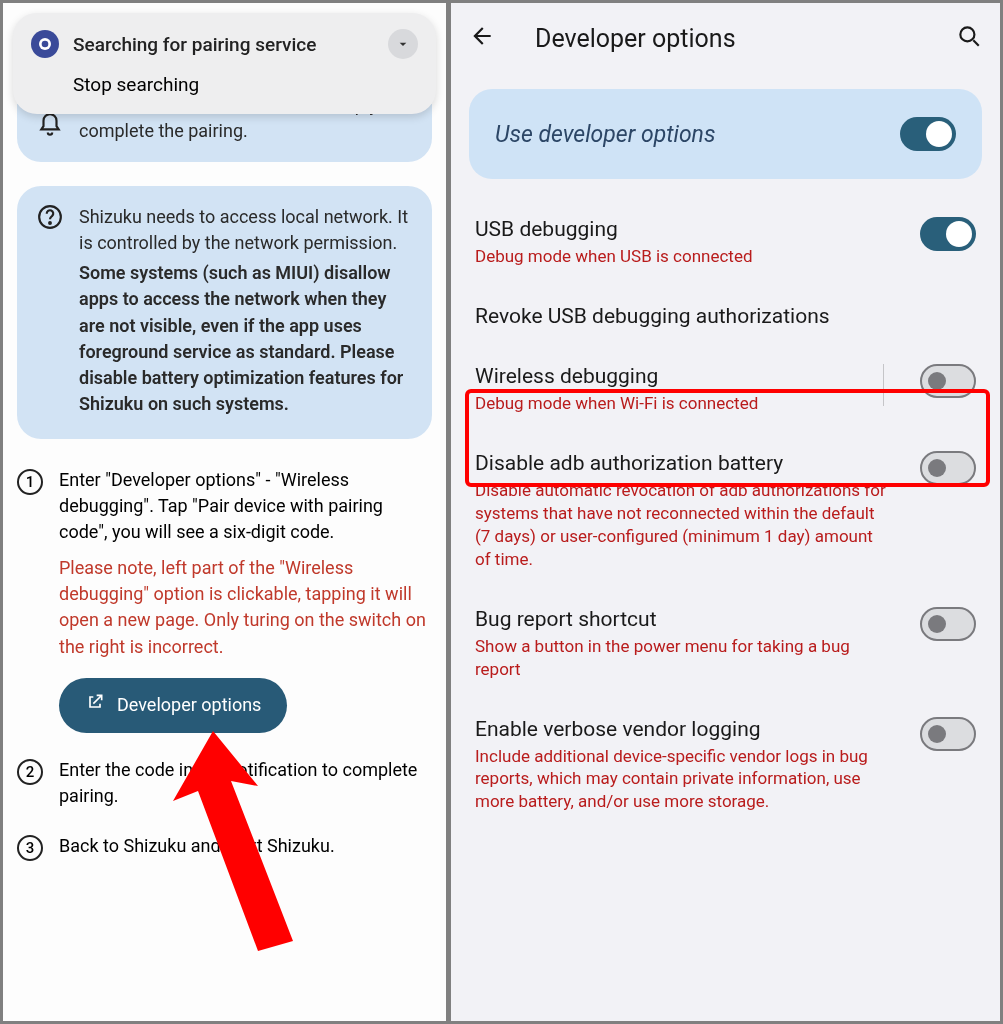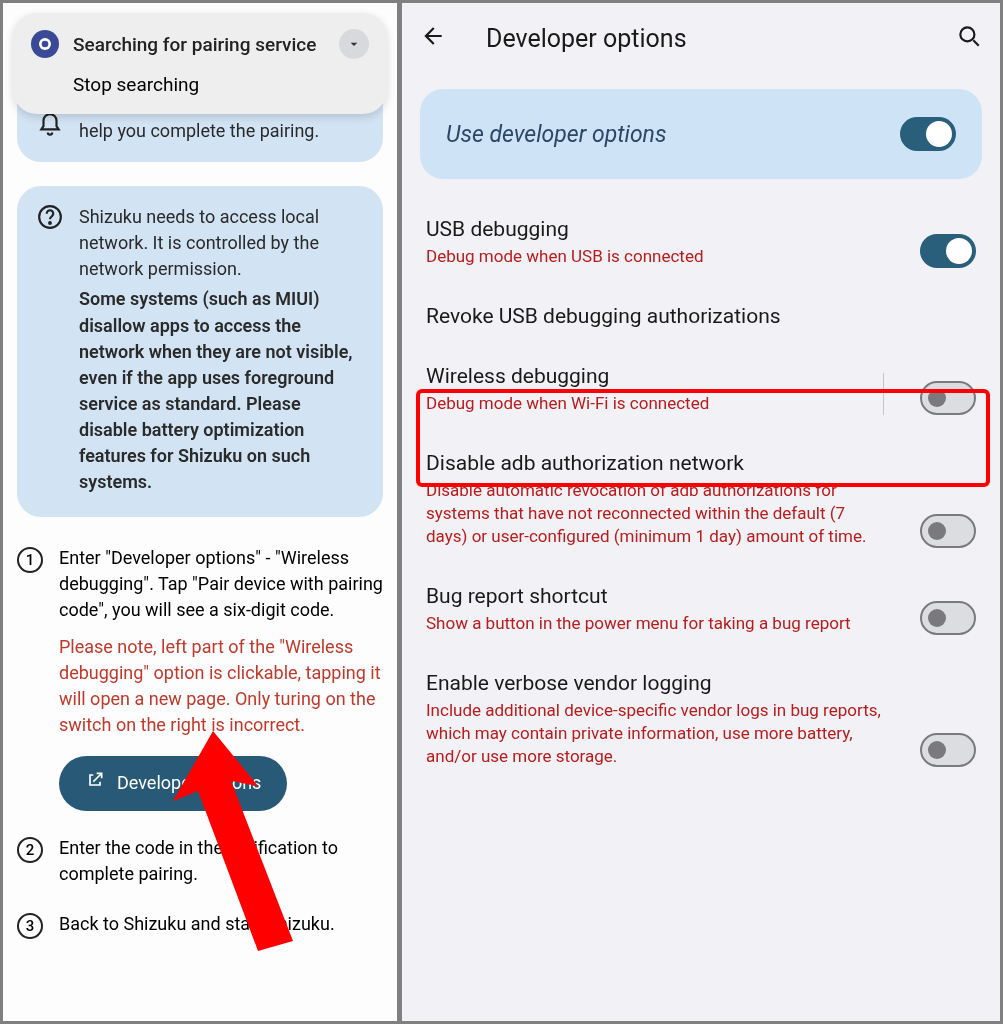--- a/index.html
+++ b/index.html
@@ -6,21 +6,21 @@
   body {
     font-family: -apple-system, Roboto, "Segoe UI", Arial, sans-serif;
     background: #808080;
     width: 1003px;
     height: 1024px;
     display: flex;
     padding: 3px;
     gap: 5px;
   }
   .pane { background: #fff; height: 100%; overflow: hidden; position: relative; }
-  .left { width: 394px; background: #fdfdfd; }
+  .left { width: 443px; background: #fdfdfd; }
   .right { flex: 1; background: #f2f2f6; }
 
   
   .search-card {
     margin: 10px 10px 0 10px;
     background: #eeeeef;
     border-radius: 24px;
     padding: 16px 18px 18px 18px;
     box-shadow: 0 3px 8px rgba(0,0,0,0.15);
     position: relative;
@@ -112,21 +112,21 @@
     border-radius: 50%; position: absolute; right: 4px; top: 4px;
   }
   .toggle.off { background: #dcdde0; border: 2px solid #7a7a7e; }
   .toggle.off::after {
     content: ''; width: 18px; height: 18px; background: #7a7a7e;
     border-radius: 50%; position: absolute; left: 6px; top: 6px;
   }
 
   .setting {
     padding: 18px 24px;
-    display: flex; align-items: flex-end; gap: 32px;
+    display: flex; align-items: flex-start; gap: 32px;
   }
   .setting-text { flex: 1; }
   .s-title { font-size: 21px; color: #1a1a1a; }
   .s-sub { font-size: 17px; color: #b91c1c; margin-top: 4px; line-height: 1.35; }
   .vline { width: 1px; height: 42px; background: #c5c5c8; margin-right: 4px; }
 
   .highlight-red {
     position: absolute;
     border: 4px solid #ff0000;
     border-radius: 6px;
@@ -249,21 +249,21 @@
       <div class="setting">
         <div class="setting-text">
           <div class="s-title">Wireless debugging</div>
           <div class="s-sub">Debug mode when Wi-Fi is connected</div>
         </div>
         <div class="vline"></div>
         <div class="toggle off"></div>
       </div>
       <div class="setting">
         <div class="setting-text">
-          <div class="s-title">Disable adb authorization network</div>
+          <div class="s-title">Disable adb authorization battery</div>
           <div class="s-sub">Disable automatic revocation of adb authorizations for systems that have not reconnected within the default (7 days) or user-configured (minimum 1 day) amount of time.</div>
         </div>
         <div class="toggle off"></div>
       </div>
       <div class="setting">
         <div class="setting-text">
           <div class="s-title">Bug report shortcut</div>
           <div class="s-sub">Show a button in the power menu for taking a bug report</div>
         </div>
         <div class="toggle off"></div>

